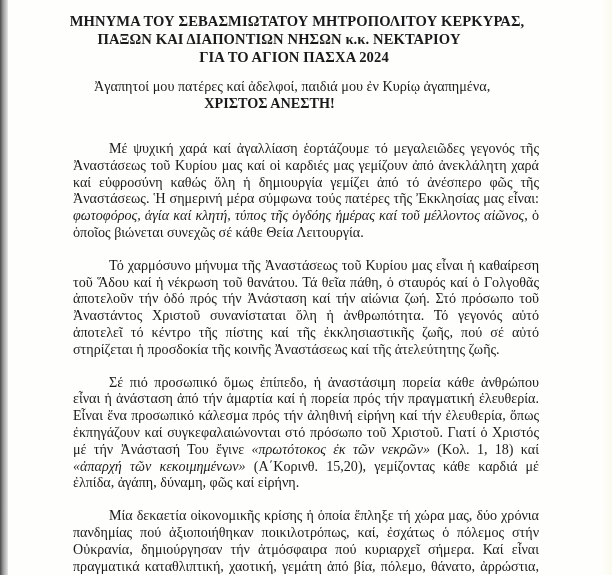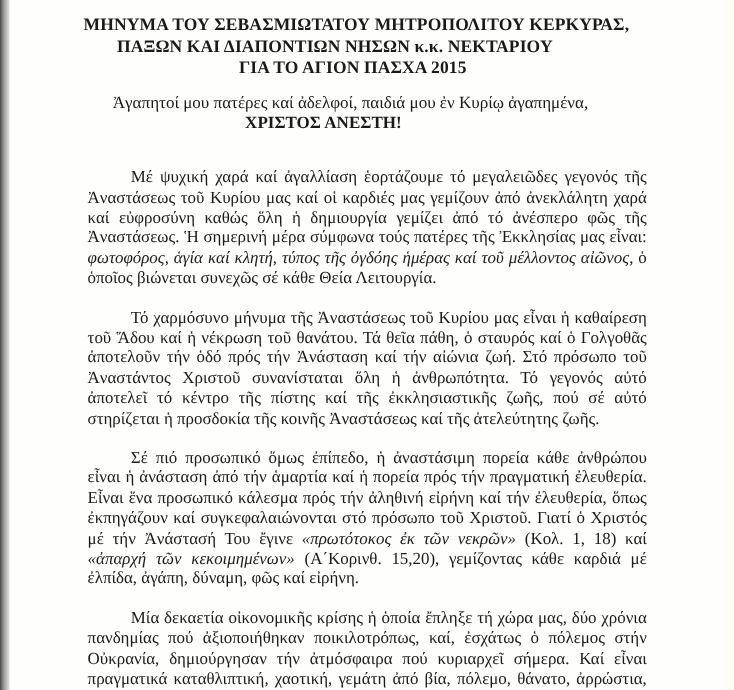--- a/index.html
+++ b/index.html
@@ -45,21 +45,21 @@
 </style>
 </head>
 <body>
 
 <div class="edge-left"></div>
 <div class="edge-right"></div>
 
 <div class="title">
   <div class="l1">ΜΗΝΥΜΑ ΤΟΥ ΣΕΒΑΣΜΙΩΤΑΤΟΥ ΜΗΤΡΟΠΟΛΙΤΟΥ ΚΕΡΚΥΡΑΣ,</div>
   <div class="l2">ΠΑΞΩΝ ΚΑΙ ΔΙΑΠΟΝΤΙΩΝ ΝΗΣΩΝ κ.κ. ΝΕΚΤΑΡΙΟΥ</div>
-  <div class="l3">ΓΙΑ ΤΟ ΑΓΙΟΝ ΠΑΣΧΑ 2015</div>
+  <div class="l3">ΓΙΑ ΤΟ ΑΓΙΟΝ ΠΑΣΧΑ 2024</div>
 </div>
 
 <div class="salutation">Ἀγαπητοί μου πατέρες καί ἀδελφοί, παιδιά μου ἐν Κυρίῳ ἀγαπημένα,</div>
 <div class="exclaim">ΧΡΙΣΤΟΣ ΑΝΕΣΤΗ!</div>
 
 <div class="body-text">
   <p><span>Μέ ψυχική χαρά καί ἀγαλλίαση ἑορτάζουμε τό μεγαλειῶδες γεγονός τῆς Ἀναστάσεως τοῦ Κυρίου μας καί οἱ καρδιές μας γεμίζουν ἀπό ἀνεκλάλητη χαρά καί εὐφροσύνη καθώς ὅλη ἡ δημιουργία γεμίζει ἀπό τό ἀνέσπερο φῶς τῆς Ἀναστάσεως. Ἡ σημερινή μέρα σύμφωνα τούς πατέρες τῆς Ἐκκλησίας μας εἶναι: </span><em>φωτοφόρος, ἁγία καί κλητή, τύπος τῆς ὀγδόης ἡμέρας καί τοῦ μέλλοντος αἰῶνος</em><span>, ὁ ὁποῖος βιώνεται συνεχῶς σέ κάθε Θεία Λειτουργία.</span></p>
   <p>Τό χαρμόσυνο μήνυμα τῆς Ἀναστάσεως τοῦ Κυρίου μας εἶναι ἡ καθαίρεση τοῦ Ἅδου καί ἡ νέκρωση τοῦ θανάτου. Τά θεῖα πάθη, ὁ σταυρός καί ὁ Γολγοθᾶς ἀποτελοῦν τήν ὁδό πρός τήν Ἀνάσταση καί τήν αἰώνια ζωή. Στό πρόσωπο τοῦ Ἀναστάντος Χριστοῦ συνανίσταται ὅλη ἡ ἀνθρωπότητα. Τό γεγονός αὐτό ἀποτελεῖ τό κέντρο τῆς πίστης καί τῆς ἐκκλησιαστικῆς ζωῆς, πού σέ αὐτό στηρίζεται ἡ προσδοκία τῆς κοινῆς Ἀναστάσεως καί τῆς ἀτελεύτητης ζωῆς.</p>
   <p><span>Σέ πιό προσωπικό ὅμως ἐπίπεδο, ἡ ἀναστάσιμη πορεία κάθε ἀνθρώπου εἶναι ἡ ἀνάσταση ἀπό τήν ἁμαρτία καί ἡ πορεία πρός τήν πραγματική ἐλευθερία. Εἶναι ἕνα προσωπικό κάλεσμα πρός τήν ἀληθινή εἰρήνη καί τήν ἐλευθερία, ὅπως ἐκπηγάζουν καί συγκεφαλαιώνονται στό πρόσωπο τοῦ Χριστοῦ. Γιατί ὁ Χριστός μέ τήν Ἀνάστασή Του ἔγινε </span><em>«πρωτότοκος ἐκ τῶν νεκρῶν»</em><span> (Κολ. 1, 18) καί </span><em>«ἀπαρχή τῶν κεκοιμημένων»</em><span> (Α΄Κορινθ. 15,20), γεμίζοντας κάθε καρδιά μέ ἐλπίδα, ἀγάπη, δύναμη, φῶς καί εἰρήνη.</span></p>
   <p>Μία δεκαετία οἰκονομικῆς κρίσης ἡ ὁποία ἔπληξε τή χώρα μας, δύο χρόνια πανδημίας πού ἀξιοποιήθηκαν ποικιλοτρόπως, καί, ἐσχάτως ὁ πόλεμος στήν Οὐκρανία, δημιούργησαν τήν ἀτμόσφαιρα πού κυριαρχεῖ σήμερα. Καί εἶναι πραγματικά καταθλιπτική, χαοτική, γεμάτη ἀπό βία, πόλεμο, θάνατο, ἀρρώστια, ἀδικία, προσφυγιά, ἔνδεια, μίσος, καταστροφές, ἀβεβαιότητα, ὑποκρισία, συμφέροντα, στυγνή καί ἀπάνθρωπη ἐκμετάλλευση. Οἱ ψυχές τῶν ἀνθρώπων γέμισαν ἀπό τρόμο καί ἀπόγνωση καί φαίνεται νά μήν ὑπάρχει χῶρος γιά τήν ἀναστάσιμη εὐφροσύνη, εἰρήνη, ἐλπίδα καί ἀγαλλίαση.</p>

